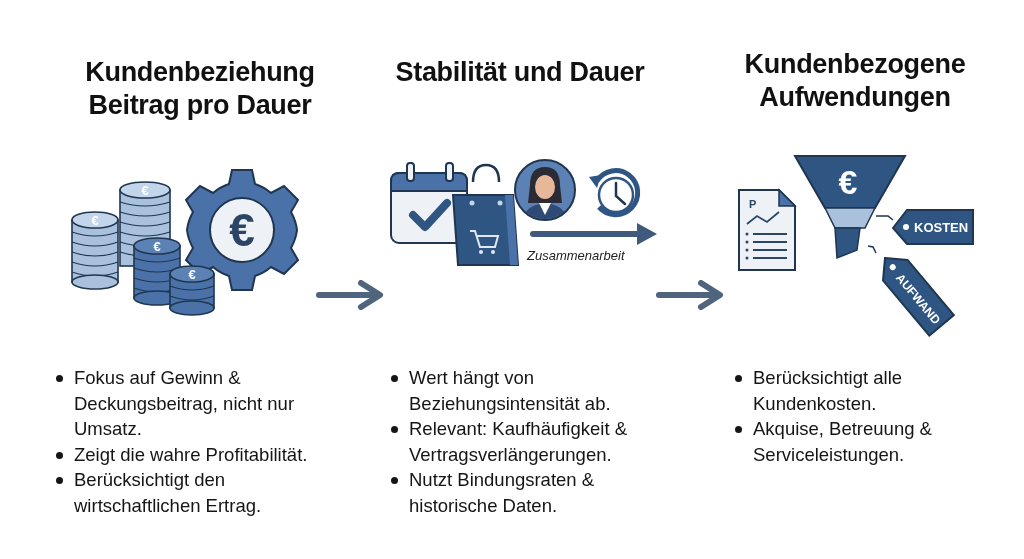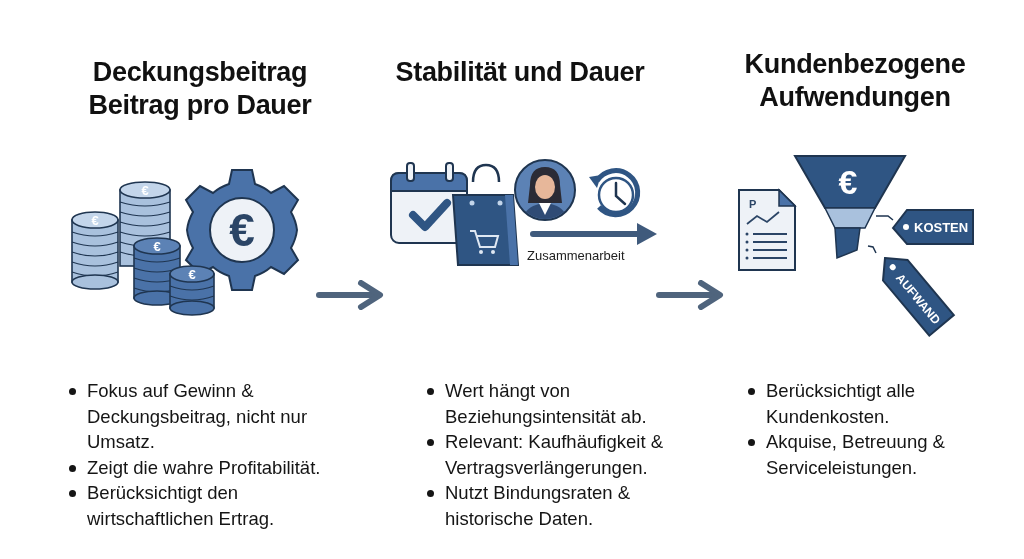--- a/index.html
+++ b/index.html
@@ -1,29 +1,29 @@
 <!DOCTYPE html>
 <html><head>
 <meta charset="utf-8">
 <style>
   html,body{margin:0;padding:0;background:#ffffff;}
   body{width:1024px;height:559px;position:relative;overflow:hidden;font-family:"Liberation Sans",sans-serif;color:#111;}
   .title{position:absolute;text-align:center;font-weight:bold;font-size:27px;line-height:33px;letter-spacing:-0.3px;color:#111;}
   .title span{display:block;}
   .icon{position:absolute;}
-  .bullets{position:absolute;margin:13px;padding:0;list-style:none;font-size:18.5px;line-height:25.5px;color:#151515;}
+  .bullets{position:absolute;margin:0;padding:0;list-style:none;font-size:18.5px;line-height:25.5px;color:#151515;}
   .bullets li{position:relative;padding-left:18px;}
   .bullets li::before{content:"";position:absolute;left:0;top:10px;width:7px;height:7px;border-radius:50%;background:#151515;}
   .arrow{position:absolute;}
 </style>
 </head>
 <body>
 
 <div class="title" style="left:40px;top:56px;width:320px;">
-  <span>Deckungsbeitrag</span>
+  <span>Kundenbeziehung</span>
   <span>Beitrag pro Dauer</span>
 </div>
 
 <div class="title" style="left:360px;top:56px;width:320px;text-align:center;">
   <span>Stabilität und Dauer</span>
 </div>
 
 <div class="title" style="left:695px;top:48px;width:320px;">
   <span>Kundenbezogene</span>
   <span>Aufwendungen</span>
@@ -135,21 +135,21 @@
       <path d="M231,28 L231,41 L240,49" fill="none" stroke="#1f3550" stroke-width="2.5" stroke-linecap="round"></path>
       <path d="M204,22 L216,20 L212,33 Z" fill="#2f5583"></path>
     </g>
 
     <g>
       <path d="M148,79 L262,79" stroke="#3f5a7c" stroke-width="6" stroke-linecap="round"></path>
       <path d="M252,68 L272,79 L252,90 Z" fill="#3f5a7c"></path>
     </g>
   </svg>
 </div>
-<div style="position:absolute;left:527px;top:248px;font-size:13px;color:#222;">Zusammenarbeit</div>
+<div style="position:absolute;left:527px;top:248px;font-size:13px;color:#222;font-style:italic;">Zusammenarbeit</div>
 
 <div class="icon" style="left:735px;top:150px;width:245px;height:200px;">
   <svg width="245" height="200" viewBox="0 0 245 200">
 
     <g>
       <path d="M4,40 L44,40 L60,56 L60,120 L4,120 Z" fill="#eef2f7" stroke="#1f3550" stroke-width="2"></path>
       <path d="M44,40 L44,56 L60,56 Z" fill="#4a72a8" stroke="#1f3550" stroke-width="1.5"></path>
       <text x="14" y="58" font-size="11" font-weight="bold" fill="#2b4566" font-family="Liberation Sans, sans-serif">P</text>
       <path d="M12,74 L22,66 L32,72 L44,62" fill="none" stroke="#2b4566" stroke-width="1.8"></path>
       <g stroke="#2b4566" stroke-width="1.8">
@@ -204,21 +204,21 @@
   </svg>
 </div>
 
 <ul class="bullets" style="left:56px;top:365px;width:300px;">
   <li>Fokus auf Gewinn &amp; Deckungsbeitrag, nicht nur Umsatz.</li>
   <li>Zeigt die wahre Profitabilität.</li>
   <li style="width:230px;">Berücksichtigt den wirtschaftlichen Ertrag.</li>
 </ul>
 <style></style>
 
-<ul class="bullets" style="left:414px;top:365px;width:260px;">
+<ul class="bullets" style="left:391px;top:365px;width:260px;">
   <li style="width:220px;">Wert hängt von Beziehungsintensität ab.</li>
   <li>Relevant: Kaufhäufigkeit &amp; Vertragsverlängerungen.</li>
   <li style="width:230px;">Nutzt Bindungsraten &amp; historische Daten.</li>
 </ul>
 
 <ul class="bullets" style="left:735px;top:365px;width:230px;">
   <li style="width:200px;">Berücksichtigt alle Kundenkosten.</li>
   <li>Akquise, Betreuung &amp; Serviceleistungen.</li>
 </ul>
 

